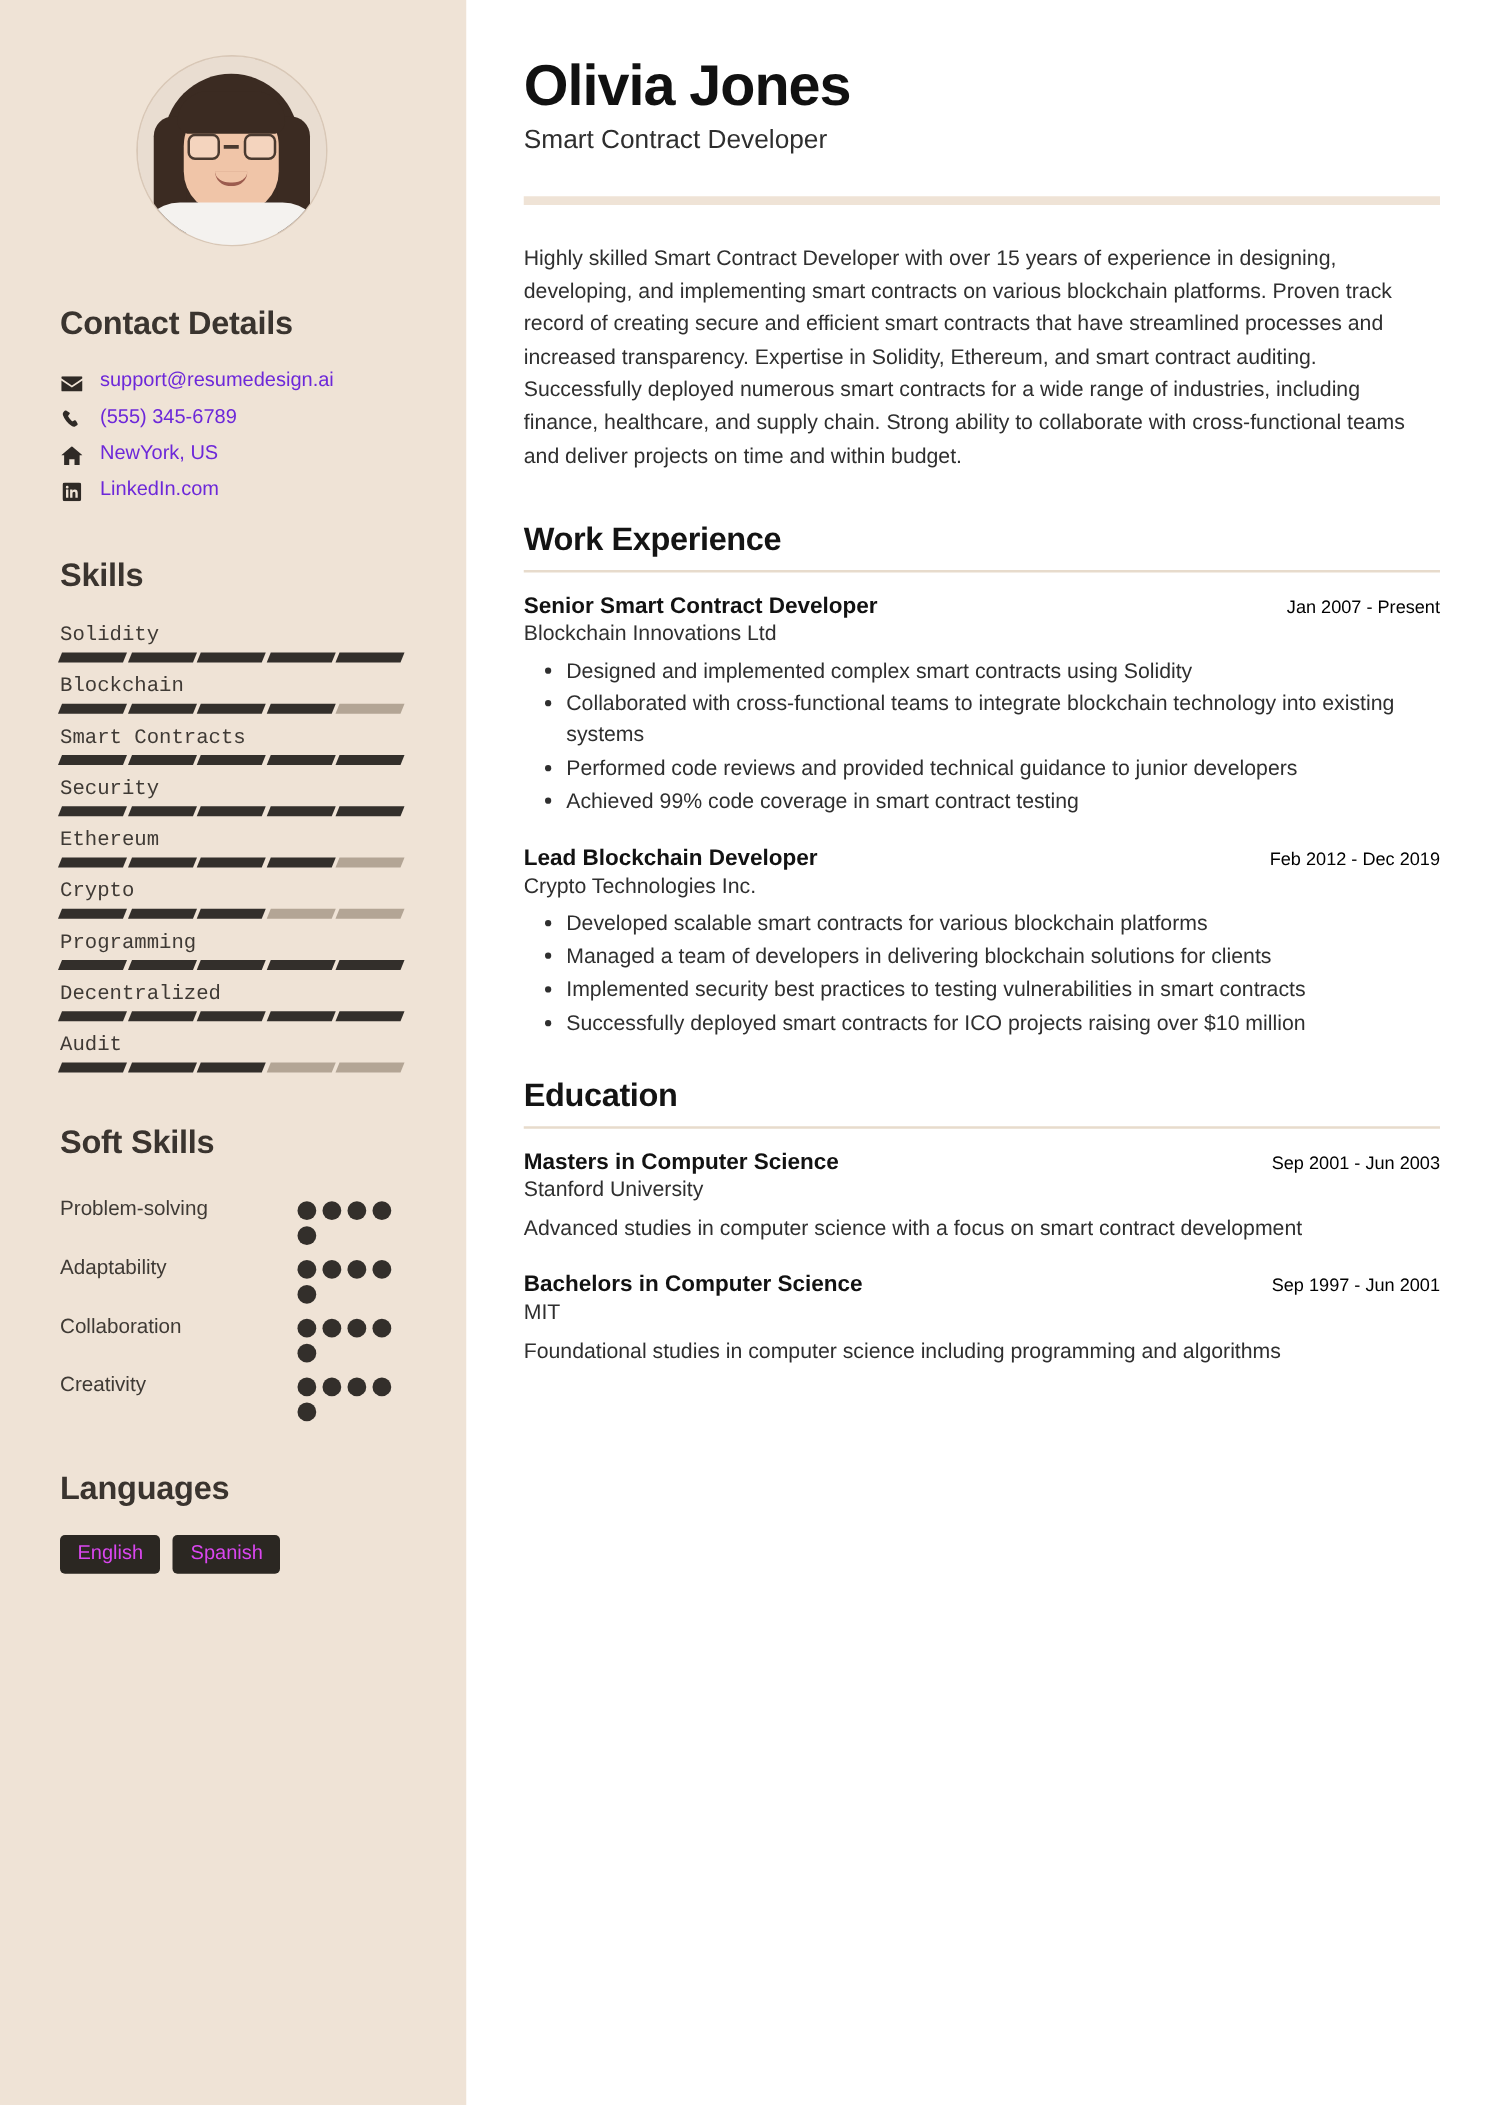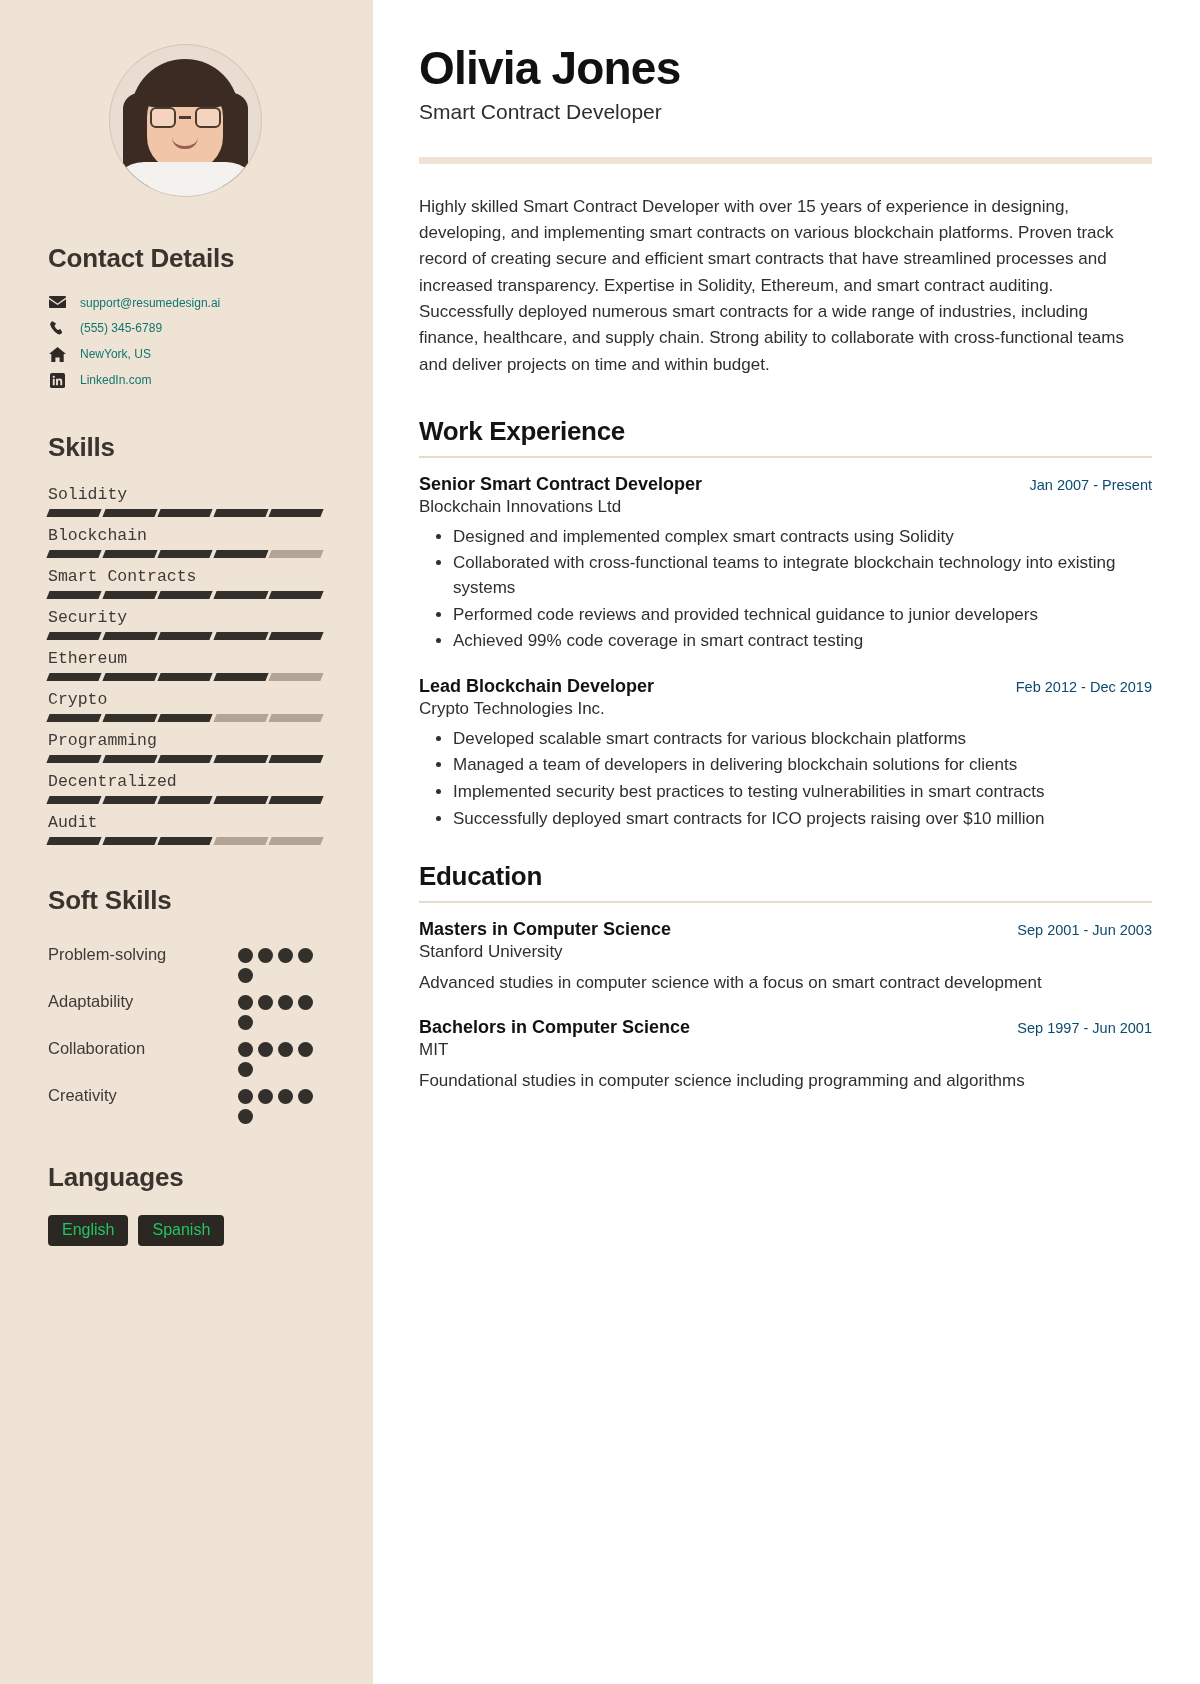--- a/index.html
+++ b/index.html
@@ -81,25 +81,25 @@
     font-size: 26px;
     font-weight: bold;
     color: #3a342f;
     letter-spacing: -0.2px;
     margin-bottom: 22px;
   }
 
   .contact-list { margin-bottom: 44px; }
   .contact-row {
     display: flex;
-    align-items: flex-start;
+    align-items: flex-end;
     gap: 13px;
     margin-bottom: 11px;
-    font-size: 12px;
-    color: #0f766e;
+    font-size: 16px;
+    color: #6d28d9;
   }
   .contact-icon {
     width: 19px;
     display: flex;
     justify-content: center;
     align-items: center;
     color: #2f2a26;
     flex: 0 0 19px;
   }
   .contact-icon svg { display:block; }
@@ -150,21 +150,21 @@
     height: 15px;
     border-radius: 50%;
     background: #b3a595;
   }
   .dot.on { background: #332f2b; }
 
   
   .lang-tags { display: flex; gap: 10px; flex-wrap: wrap; }
   .lang-tag {
     background: #2b2722;
-    color: #22c55e;
+    color: #d946ef;
     font-size: 16px;
     padding: 7px 14px 8px 14px;
     border-radius: 4px;
     line-height: 1;
   }
 
   
   .main {
     flex: 1;
     padding: 44px 48px 40px 46px;
@@ -213,21 +213,21 @@
     justify-content: space-between;
     gap: 20px;
   }
   .entry-title {
     font-size: 18px;
     font-weight: bold;
     color: #121212;
   }
   .entry-date {
     font-size: 14.5px;
-    color: #0c4a6e;
+    color: #000000;
     white-space: nowrap;
   }
   .entry-org {
     font-size: 17px;
     color: #2f2f2f;
     margin-top: 2px;
     margin-bottom: 8px;
   }
   .entry-list {
     list-style: disc;

